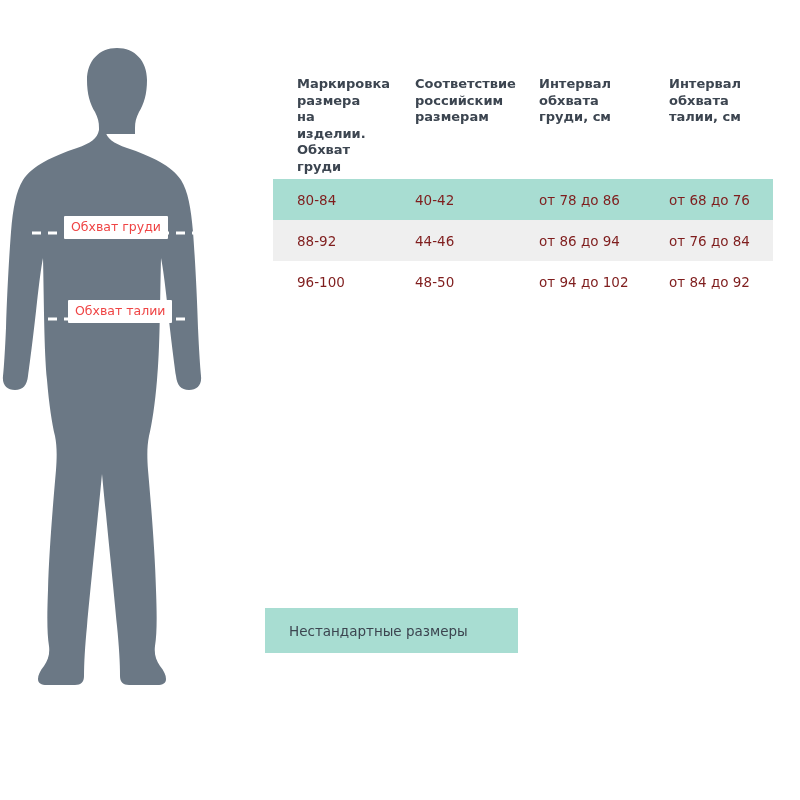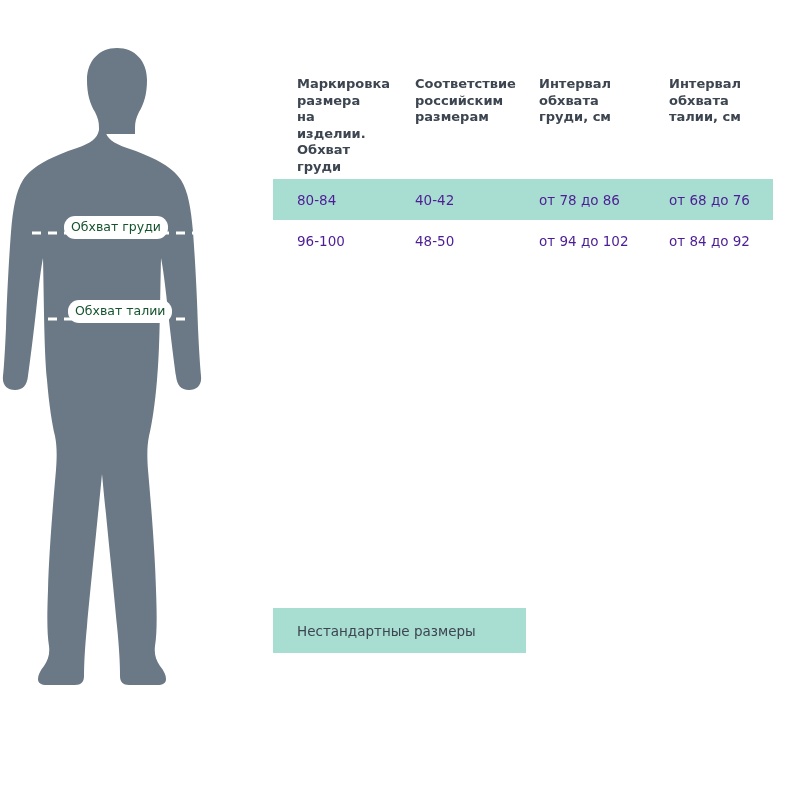--- a/index.html
+++ b/index.html
@@ -25,26 +25,26 @@
     height: 800px;
   }
   #figure-svg {
     position: absolute;
     left: 0;
     top: 38px;
   }
   .measure-label {
     position: absolute;
     background: #ffffff;
-    color: #14532d;
+    color: #ef4444;
     font-size: 12.5px;
     line-height: 1.1;
     padding: 4px 7px 5px 7px;
     white-space: nowrap;
-    border-radius: 11px;
+    border-radius: 1px;
   }
   #label-chest { left: 64px; top: 216px; }
   #label-waist { left: 68px; top: 300px; }
 
   
   #size-table {
     position: absolute;
     left: 273px;
     top: 62px;
     width: 500px;
@@ -61,34 +61,34 @@
     vertical-align: top;
     font-size: 13px;
     font-weight: bold;
     color: #3c4550;
     line-height: 1.27;
     padding: 14px 12px 4px 24px;
     background: #ffffff;
   }
   #size-table td {
     font-size: 13.5px;
-    color: #4c1d95;
+    color: #7f1d1d;
     padding: 12px 12px 12px 24px;
     height: 17px;
     vertical-align: middle;
     white-space: nowrap;
   }
   tr.row-teal td { background: #a8ddd2; }
   tr.row-grey td { background: #efefef; }
   tr.row-white td { background: #ffffff; }
 
   
   #nonstandard-note {
     position: absolute;
-    left: 273px;
+    left: 265px;
     top: 608px;
     width: 253px;
     height: 45px;
     background: #a8ddd2;
     display: flex;
     align-items: center;
     padding-left: 24px;
     box-sizing: border-box;
     font-size: 13.5px;
     color: #3c4550;
@@ -176,20 +176,26 @@
       <th>Интервал обхвата талии, см</th>
     </tr>
   </thead>
   <tbody>
     <tr class="row-teal">
       <td>80-84</td>
       <td>40-42</td>
       <td>от 78 до 86</td>
       <td>от 68 до 76</td>
     </tr>
+    <tr class="row-grey">
+      <td>88-92</td>
+      <td>44-46</td>
+      <td>от 86 до 94</td>
+      <td>от 76 до 84</td>
+    </tr>
     <tr class="row-white">
       <td>96-100</td>
       <td>48-50</td>
       <td>от 94 до 102</td>
       <td>от 84 до 92</td>
     </tr>
   </tbody>
 </table>
 
 <div id="nonstandard-note">Нестандартные размеры</div>

